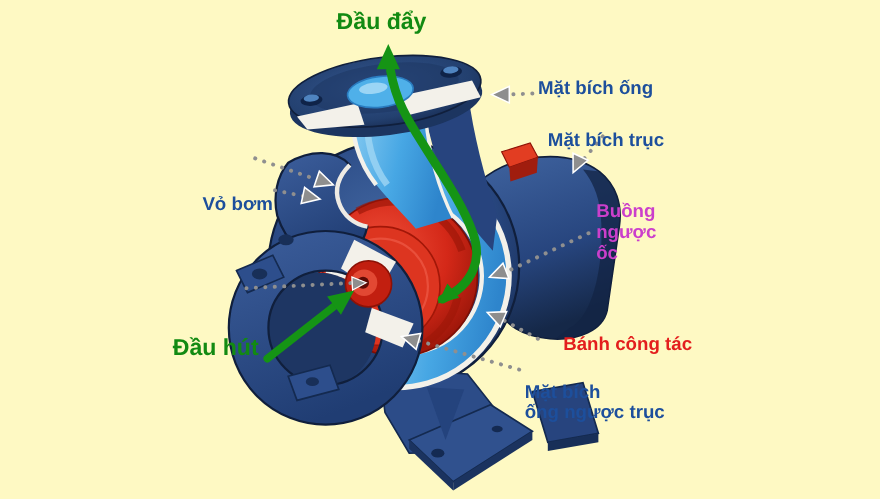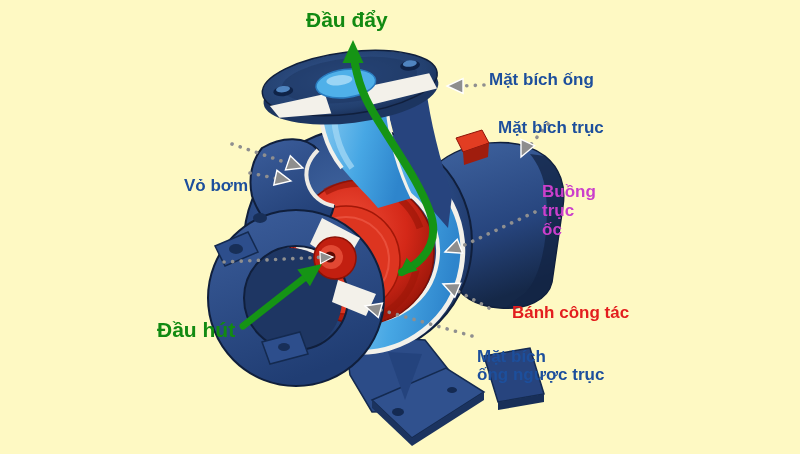--- a/index.html
+++ b/index.html
@@ -188,26 +188,26 @@
     <span class="line">Mặt bích ống</span>
   </div>
 
   <div class="label lbl-blue" style="left:498px;top:103px;">Mặt bích trục</div>
 
 
   <div class="label lbl-blue" style="left:184px;top:161px;">Vỏ bơm</div>
 
   <div class="label lbl-magenta" style="left:542px;top:182px;line-height:19px;">
     <span class="line">Buồng</span>
-    <span class="line">trục</span>
+    <span class="line">ngược</span>
     <span class="line">ốc</span>
   </div>
 
 
-  <div class="label lbl-green" style="left:157px;top:318px;">Đầu hút</div>
+  <div class="label lbl-green" style="left:157px;top:305px;">Đầu hút</div>
 
   <div class="label lbl-red" style="left:492px;top:303px;">Bánh công tác</div>
 
   <div class="label lbl-blue" style="left:477px;top:333px;line-height:18px;">
     <span class="line">Mặt bích</span>
     <span class="line">ống ngược trục</span>
   </div>
 
 </div>
 

